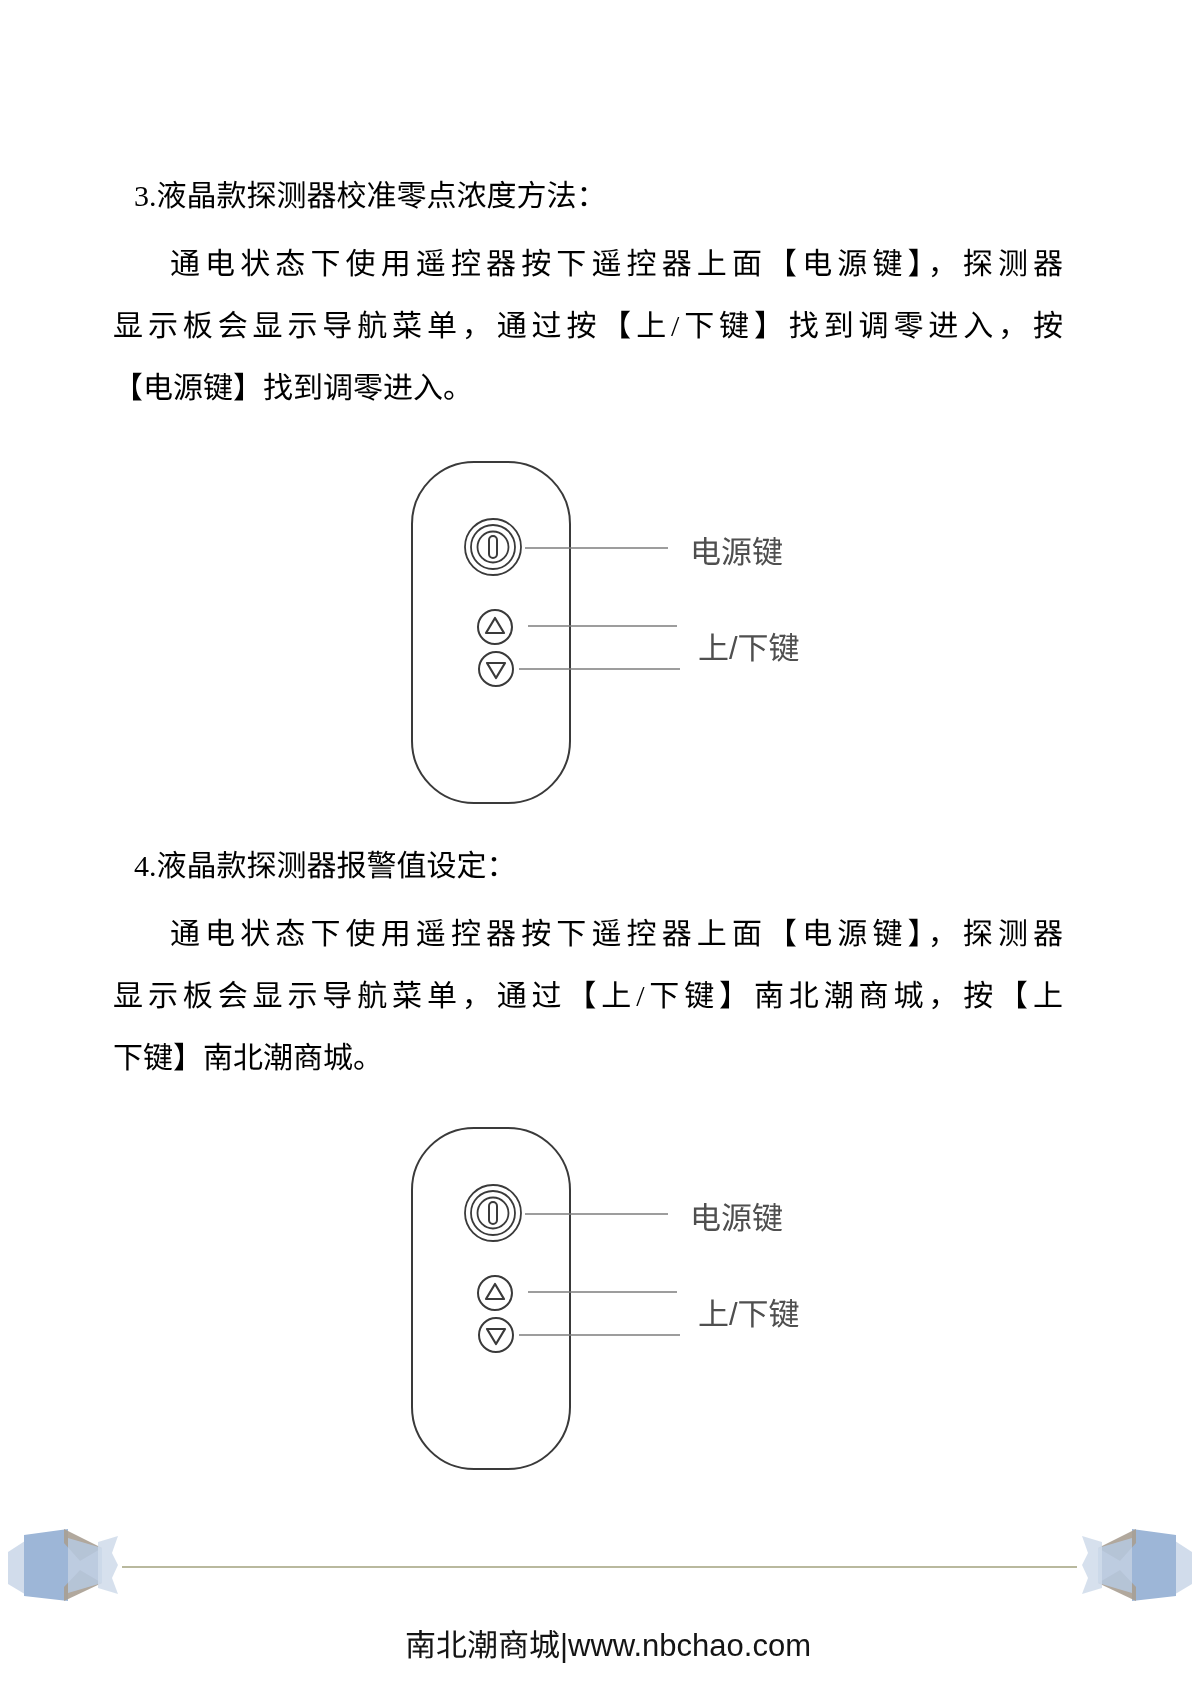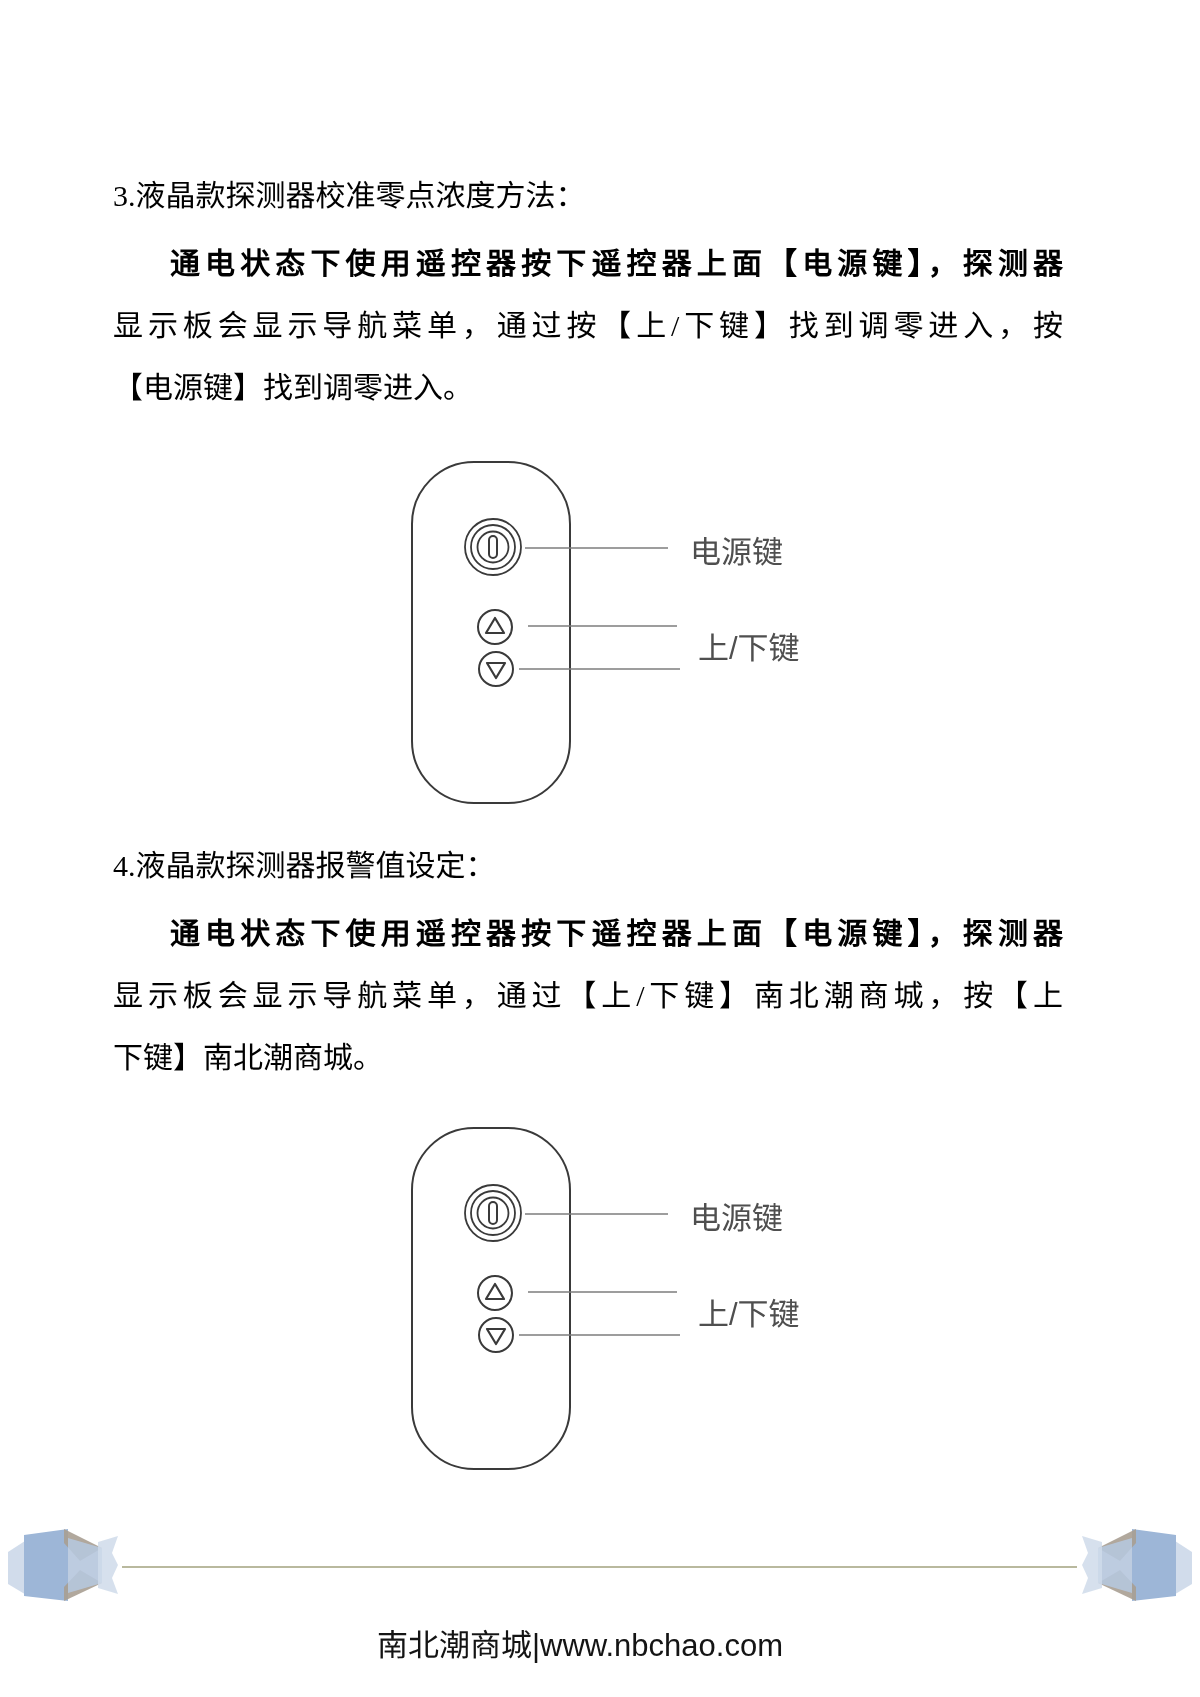--- a/index.html
+++ b/index.html
@@ -5,27 +5,27 @@
   html,body { margin:0; padding:0; background:#ffffff; }
   .page {
     position:relative; width:1200px; height:1697px;
     background:var(--page_bg,#fff); overflow:hidden;
     font-family:"Liberation Serif","DejaVu Serif",serif;
     color:var(--body_text,#000);
   }
   .section { position:absolute; left:113px; width:950px; }
   .sec-heading {
     font-size:30px; line-height:62px; height:62px;
-    white-space:nowrap; margin-bottom:6px;
+    white-space:nowrap; margin-bottom:6px;margin-left:21px;
   }
   .para-line {
     font-size:30px; line-height:62px; height:62px;
     text-align:justify; text-align-last:justify;
   }
-  .para-line.first { text-indent:57px;font-weight:bold; }
+  .para-line.first { text-indent:57px; }
   .para-line.last  { text-align-last:left; }
 
   .figure { position:absolute; left:370px; }
   .fig-1 { top:460px; }
   .fig-2 { top:1126px; }
 
   .outline { fill:none; stroke:var(--diagram_outline,#3a3a3a); }
   .callout { stroke:var(--callout_line,#7d7d7d); stroke-width:1.4; }
   .svg-label {
     fill:var(--diagram_label,#4f4f4f);
@@ -37,21 +37,21 @@
     position:absolute; left:122px; top:1566px; width:955px; height:2px;
     background:var(--footer_rule,#b9b99e);
   }
   .deco { position:absolute; top:1526px; width:112px; height:78px; }
   .deco-left  { left:8px; }
   .deco-right { left:1080px; }
   .footer-text {
     position:absolute; top:1620px; left:0; width:1160px;
     text-align:center;
     font-family:"Liberation Sans","DejaVu Sans",sans-serif;
-    font-size:31px; color:var(--footer_text,#141414);
+    font-size:31px; color:var(--footer_text,#141414);padding-left:28px;
   }
 </style>
 </head>
 <body>
 
 <div class="page">
 
   <div class="section" style="top:165px">
     <div class="sec-heading">3.液晶款探测器校准零点浓度方法：</div>
     <div class="para-line first">通电状态下使用遥控器按下遥控器上面【电源键】，探测器</div>

